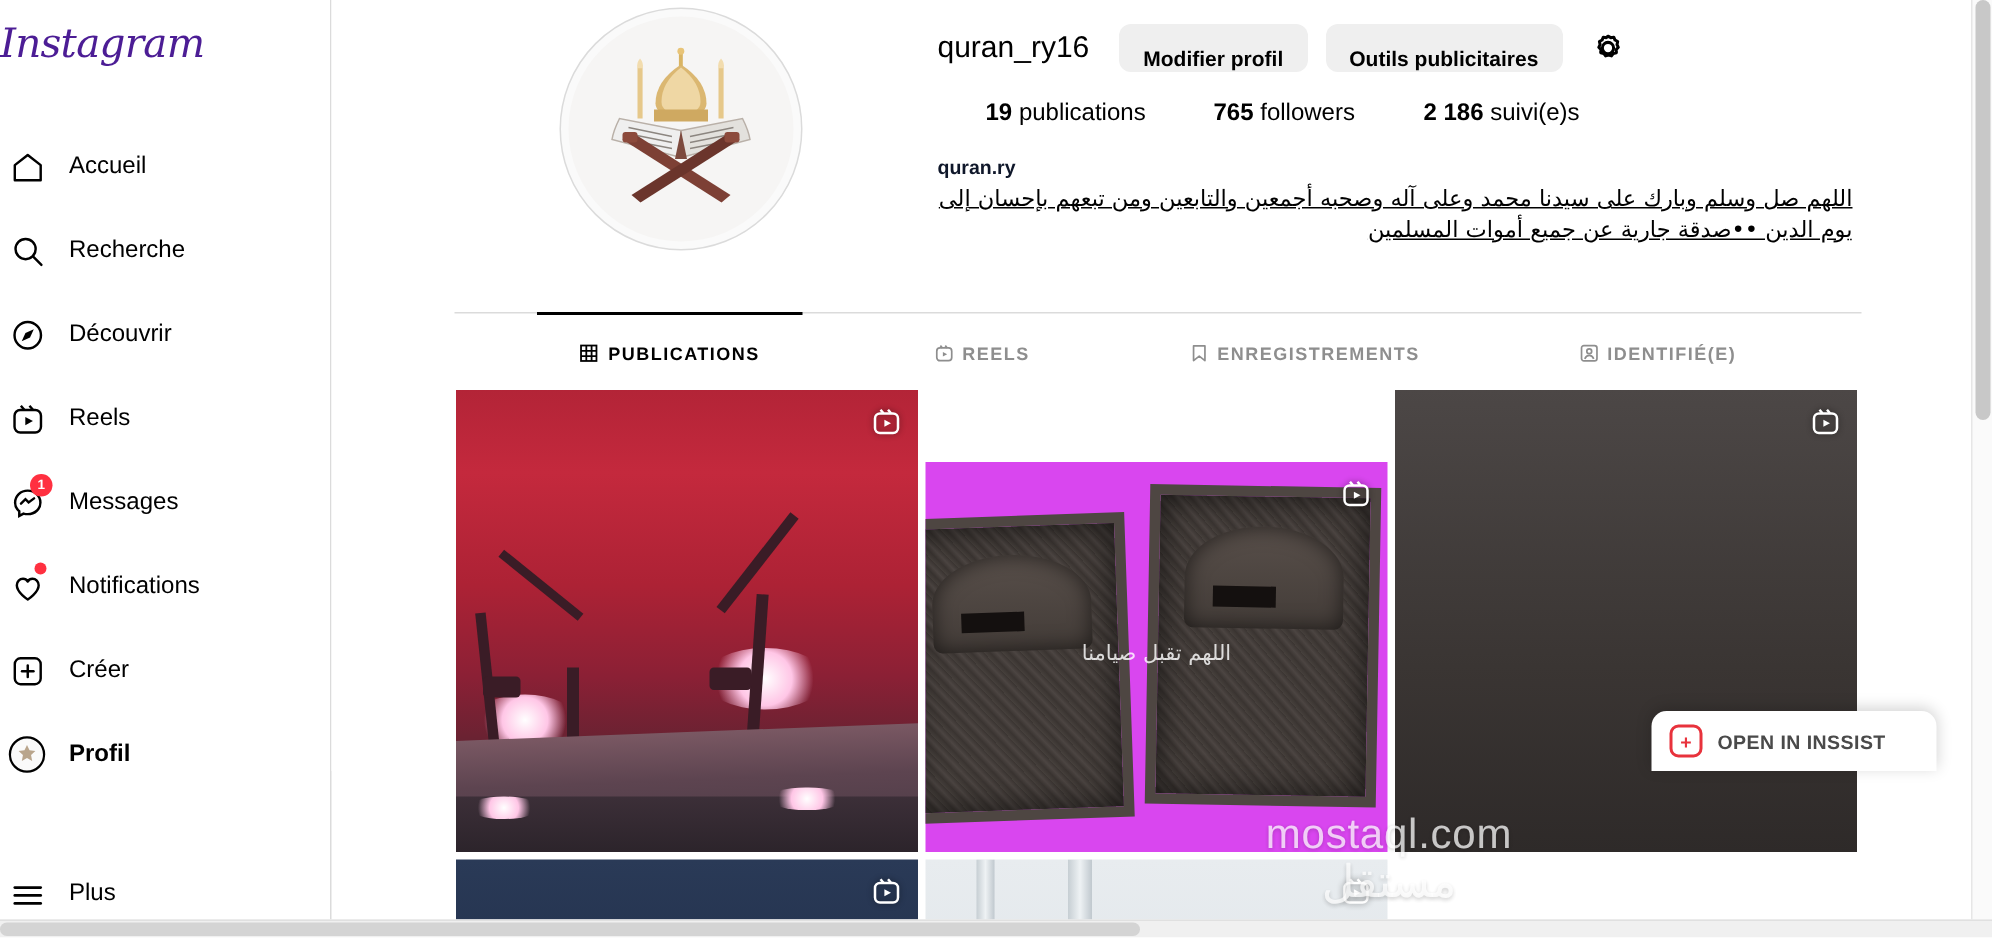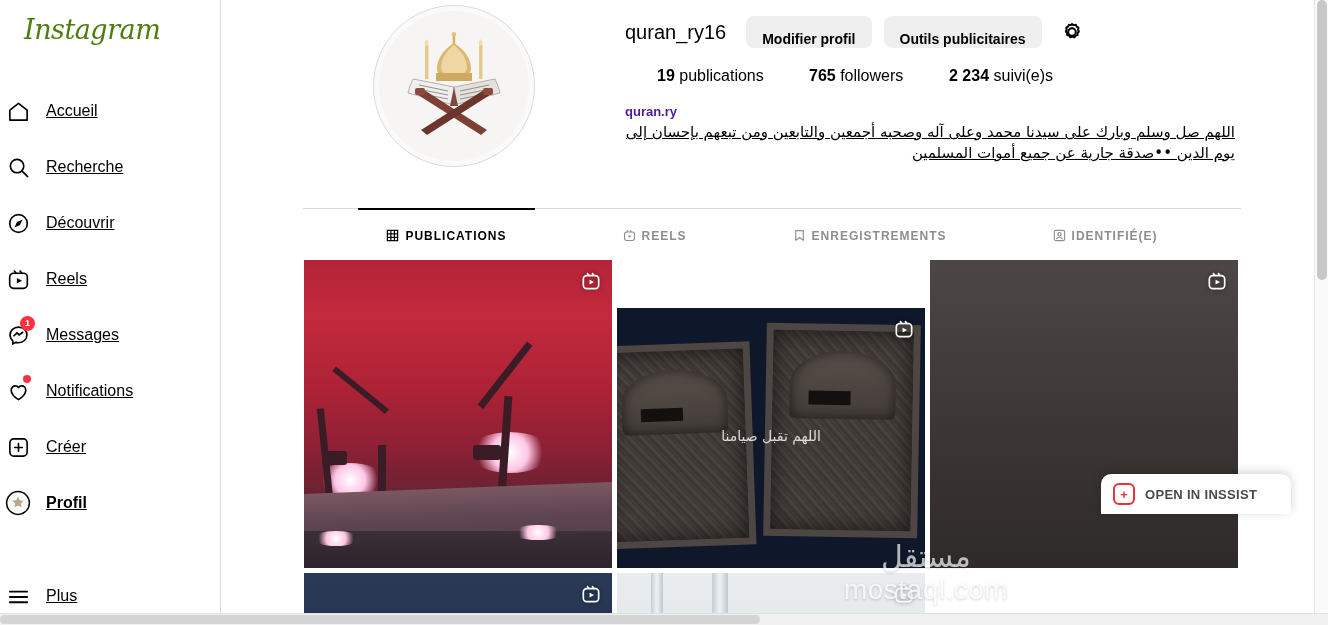--- a/index.html
+++ b/index.html
@@ -20,42 +20,40 @@
     border-right: 1px solid #dbdbdb;
   }
   #brand {
     position: absolute; left: 0; top: 14px;
     width: 200px; height: 40px;
     font-family: "DejaVu Serif", serif;
     font-style: italic;
     font-size: 27px;
     font-weight: 400;
     letter-spacing: -0.5px;
-    color: #4d7c0f;
+    color: #4c1d95;
     white-space: nowrap;
-    padding-left: 12px;
-    margin-left: 12px;
+    padding-left: 0px;
   }
   .nav-item {
     position: absolute; left: 0;
     width: 205px; height: 46px;
     display: flex; align-items: center;
     cursor: pointer;
   }
   .nav-ico {
     width: 40px; min-width: 40px; height: 40px;
     display: flex; align-items: center; justify-content: center;
     position: relative;
     margin-left: -2px;
   }
   .nav-label {
     font-size: 16px; color: #000;
     white-space: nowrap;
     margin-left: 8px;
-    text-decoration: underline;
   }
   .nav-label.bold { font-weight: bold; }
   .badge {
     position: absolute;
     background: #ff3040;
     color: #fff;
     border-radius: 50%;
     font-size: 9px;
     line-height: 14px;
     text-align: center;
@@ -98,21 +96,21 @@
   #btn-ads { margin-left: 12px; }
   #gear { margin-left: 16px; width: 28px; height: 28px; display:flex; align-items:center; justify-content:center; cursor:pointer;}
 
   #stats-row { display: flex; margin-top: 17px; font-size: 16px; color: #000; margin-left: 32px; }
   .stat { white-space: nowrap; }
   .stat b { font-weight: bold; }
   .stat:nth-child(1) { width: 152px; }
   .stat:nth-child(2) { width: 140px; }
 
   #bio { margin-top: 18px; width: 610px; }
-  #bio-name { font-size: 13px; font-weight: bold; color: #4c1d95; line-height: 18px; }
+  #bio-name { font-size: 13px; font-weight: bold; color: #0f172a; line-height: 18px; }
   #bio-text {
     direction: rtl; text-align: right;
     font-size: 15px; line-height: 21px; color: #000;
     font-family: "DejaVu Sans", sans-serif;
     margin-top: 1px;
     text-decoration: underline;
   }
 
   
   #tabs {
@@ -195,21 +193,21 @@
     position:absolute; left:0; right:0; top:57%; text-align:center;
     color:#fff; font-size:14.5px; font-weight:bold; letter-spacing:.6px;
     text-shadow: 0 1px 3px rgba(0,0,0,.6);
   }
   .quote-en2 {
     position:absolute; left:0; right:0; top:63.5%; text-align:center;
     color:rgba(255,255,255,.78); font-size:13px; letter-spacing:.6px;
   }
 
   
-  .t-rugs { background: #0f172a; margin-top: 48px; }
+  .t-rugs { background: #d946ef; margin-top: 48px; }
   .rug {
     position:absolute;
     background: repeating-linear-gradient(48deg, #46403c 0px, #3a3431 3px, #4c4542 6px, #3b3532 9px);
     border: 7px solid #4e4642;
     box-shadow: inset 0 0 22px rgba(0,0,0,.65);
   }
   .rug .arch {
     position:absolute; left:12%; right:12%; top:10%; height:34%;
     border-radius: 50% 50% 6px 6px;
     background: linear-gradient(180deg,#584f4a 0%, #433c38 100%);
@@ -429,21 +427,21 @@
             <svg width="22" height="22" viewBox="0 0 24 24" fill="none" stroke="#000" stroke-width="2.2">
               <path d="M12 3.4l2 1.1 2.2-.35.9 2.05 1.95 1.1-.5 2.2.95 2-1.5 1.65.1 2.25-2.2.55-1.35 1.8-2.15-.7-2.15.7-1.35-1.8-2.2-.55.1-2.25L5.3 11.5l.95-2-.5-2.2L7.7 6.2l.9-2.05L10.8 4.5z" stroke-linejoin="round"></path>
               <circle cx="12" cy="12" r="4.1"></circle>
             </svg>
           </span>
         </div>
 
         <div id="stats-row">
           <span class="stat"><b>19</b> <span>publications</span></span>
           <span class="stat"><b>765</b> <span>followers</span></span>
-          <span class="stat"><b>2 234</b> <span>suivi(e)s</span></span>
+          <span class="stat"><b>2 186</b> <span>suivi(e)s</span></span>
         </div>
 
         <div id="bio">
           <div id="bio-name">quran.ry</div>
           <div id="bio-text">اللهم صل وسلم وبارك على سيدنا محمد وعلى آله وصحبه أجمعين والتابعين ومن تبعهم بإحسان إلى يوم الدين ••صدقة جارية عن جميع أموات المسلمين</div>
         </div>
       </div>
     </header>
 
     <div id="tabs">
@@ -571,22 +569,22 @@
               <rect x="2.8" y="5.5" width="18.4" height="15.7" rx="4"></rect>
               <line x1="7.2" y1="2.6" x2="9.6" y2="5.4"></line>
               <line x1="13.2" y1="2.6" x2="15.6" y2="5.4"></line>
               <polygon points="10.3,10.5 15.6,13.3 10.3,16.1" fill="#fff" stroke="none"></polygon>
             </svg>
         </span>
       </div>
     </section>
 
     <div id="watermark">
+      <div id="wm-en">mostaql.com</div>
       <div id="wm-ar">مستقل</div>
-      <div id="wm-en">mostaql.com</div>
     </div>
 
     <div id="toast">
       <span id="toast-ico">+</span>
       <span id="toast-label">OPEN IN INSSIST</span>
     </div>
   </main>
 
   <div id="vscroll">
     <div id="vthumb"></div>

